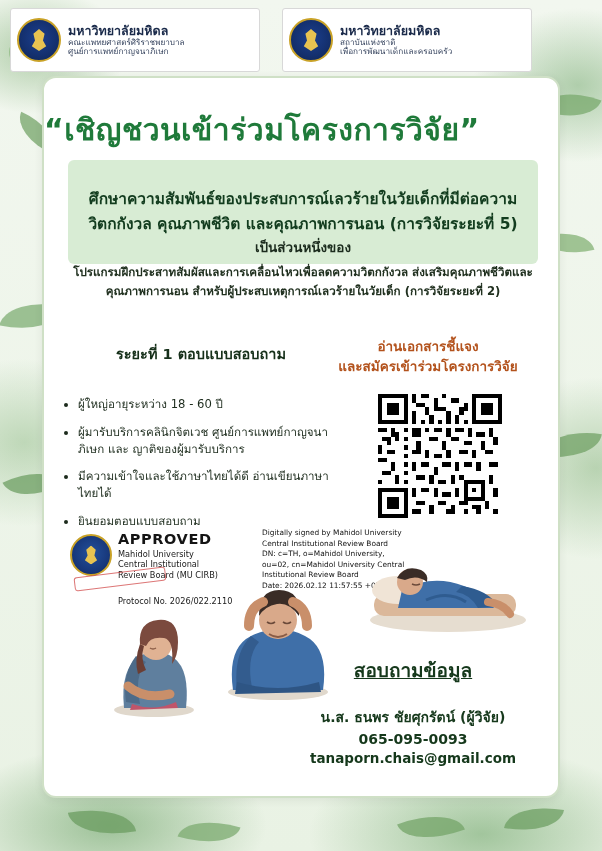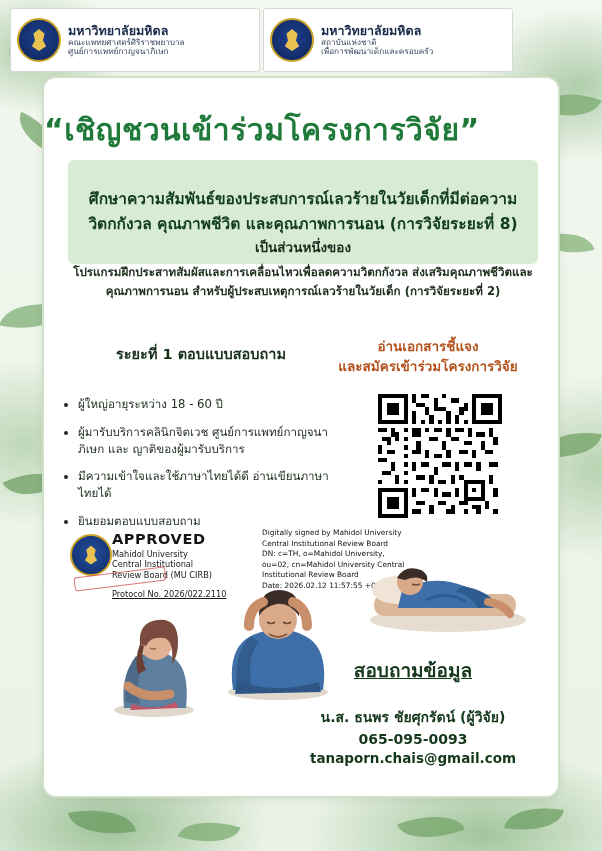--- a/index.html
+++ b/index.html
@@ -42,21 +42,21 @@
     border: 2px solid #cfe0c6;
     border-radius: 14px;
     box-shadow: 0 2px 10px rgba(0,0,0,0.07);
     overflow: hidden;
   }
 
   
   .logo-bar {
     position: absolute; left: 10px; top: 8px;
     width: 582px; height: 64px;
-    display: flex; gap: 3px; z-index: 5;
+    display: flex; gap: 22px; z-index: 5;
   }
   .logo-box {
     background: #ffffff;
     border: 1px solid #d8d8d8;
     border-radius: 3px;
     display: flex; align-items: center;
     padding: 4px 6px;
     gap: 7px;
   }
   .logo-box.a { width: 250px; }
@@ -135,42 +135,42 @@
   .qr-wrap {
     position: absolute; right: 52px; top: 312px;
     width: 132px; height: 132px;
     background: #fff; padding: 4px;
   }
   .qr-wrap svg { display: block; }
 
   
   .approve {
     position: absolute; left: 26px; top: 452px;
-    width: 180px; display: flex; align-items: flex-start;
+    width: 180px; display: flex; gap: 6px; align-items: flex-start;
   }
   .stamp-seal {
     width: 42px; height: 42px; flex: 0 0 42px; margin-top: 4px;
     border-radius: 50%;
     background: radial-gradient(circle at 50% 45%, #23509c 0%, #17377a 65%, #0f2656 100%);
     border: 2px solid #c9a227;
     position: relative;
   }
   .stamp-seal::after {
     content:"";
     position:absolute; left:50%; top:50%; width:17px; height:19px;
     transform:translate(-50%,-50%);
     background:#e8c351;
     clip-path: polygon(50% 0%, 78% 22%, 70% 52%, 86% 78%, 50% 100%, 14% 78%, 30% 52%, 22% 22%);
   }
   .approve-txt { line-height: 1.28; }
   .approve-txt .ap-h {
     font-size: 14.5px; font-weight: bold; letter-spacing: .6px; color: #141414;
   }
   .approve-txt .ap-l { font-size: 8.2px; color: #1a1a1a; }
-  .approve-txt .ap-p { font-size: 8.2px; color: #1a1a1a; margin-top: 9px; text-decoration: underline; }
+  .approve-txt .ap-p { font-size: 8.2px; color: #1a1a1a; margin-top: 16px; }
   .stamp-cross {
     position: absolute; left: 30px; top: 494px;
     width: 92px; height: 14px;
     border: 1.6px solid rgba(200,40,40,.85);
     border-radius: 3px;
     transform: rotate(-7deg);
     opacity: .75;
   }
 
   .signature {
@@ -230,21 +230,21 @@
     </div>
   </div>
 </div>
 
 <div class="card">
 
   <div class="headline">“เชิญชวนเข้าร่วมโครงการวิจัย”</div>
 
   <div class="green-band">
     <div>ศึกษาความสัมพันธ์ของประสบการณ์เลวร้ายในวัยเด็กที่มีต่อความ</div>
-    <div>วิตกกังวล คุณภาพชีวิต และคุณภาพการนอน (การวิจัยระยะที่ 8)</div>
+    <div>วิตกกังวล คุณภาพชีวิต และคุณภาพการนอน (การวิจัยระยะที่ 5)</div>
   </div>
 
   <div class="sub-block">
     <div class="partof">เป็นส่วนหนึ่งของ</div>
     <div class="detail">โปรแกรมฝึกประสาทสัมผัสและการเคลื่อนไหวเพื่อลดความวิตกกังวล ส่งเสริมคุณภาพชีวิตและ</div>
     <div class="detail">คุณภาพการนอน สำหรับผู้ประสบเหตุการณ์เลวร้ายในวัยเด็ก (การวิจัยระยะที่ 2)</div>
   </div>
 
   <div class="qual-title">
     <div>ระยะที่ 1 ตอบแบบสอบถาม</div>

